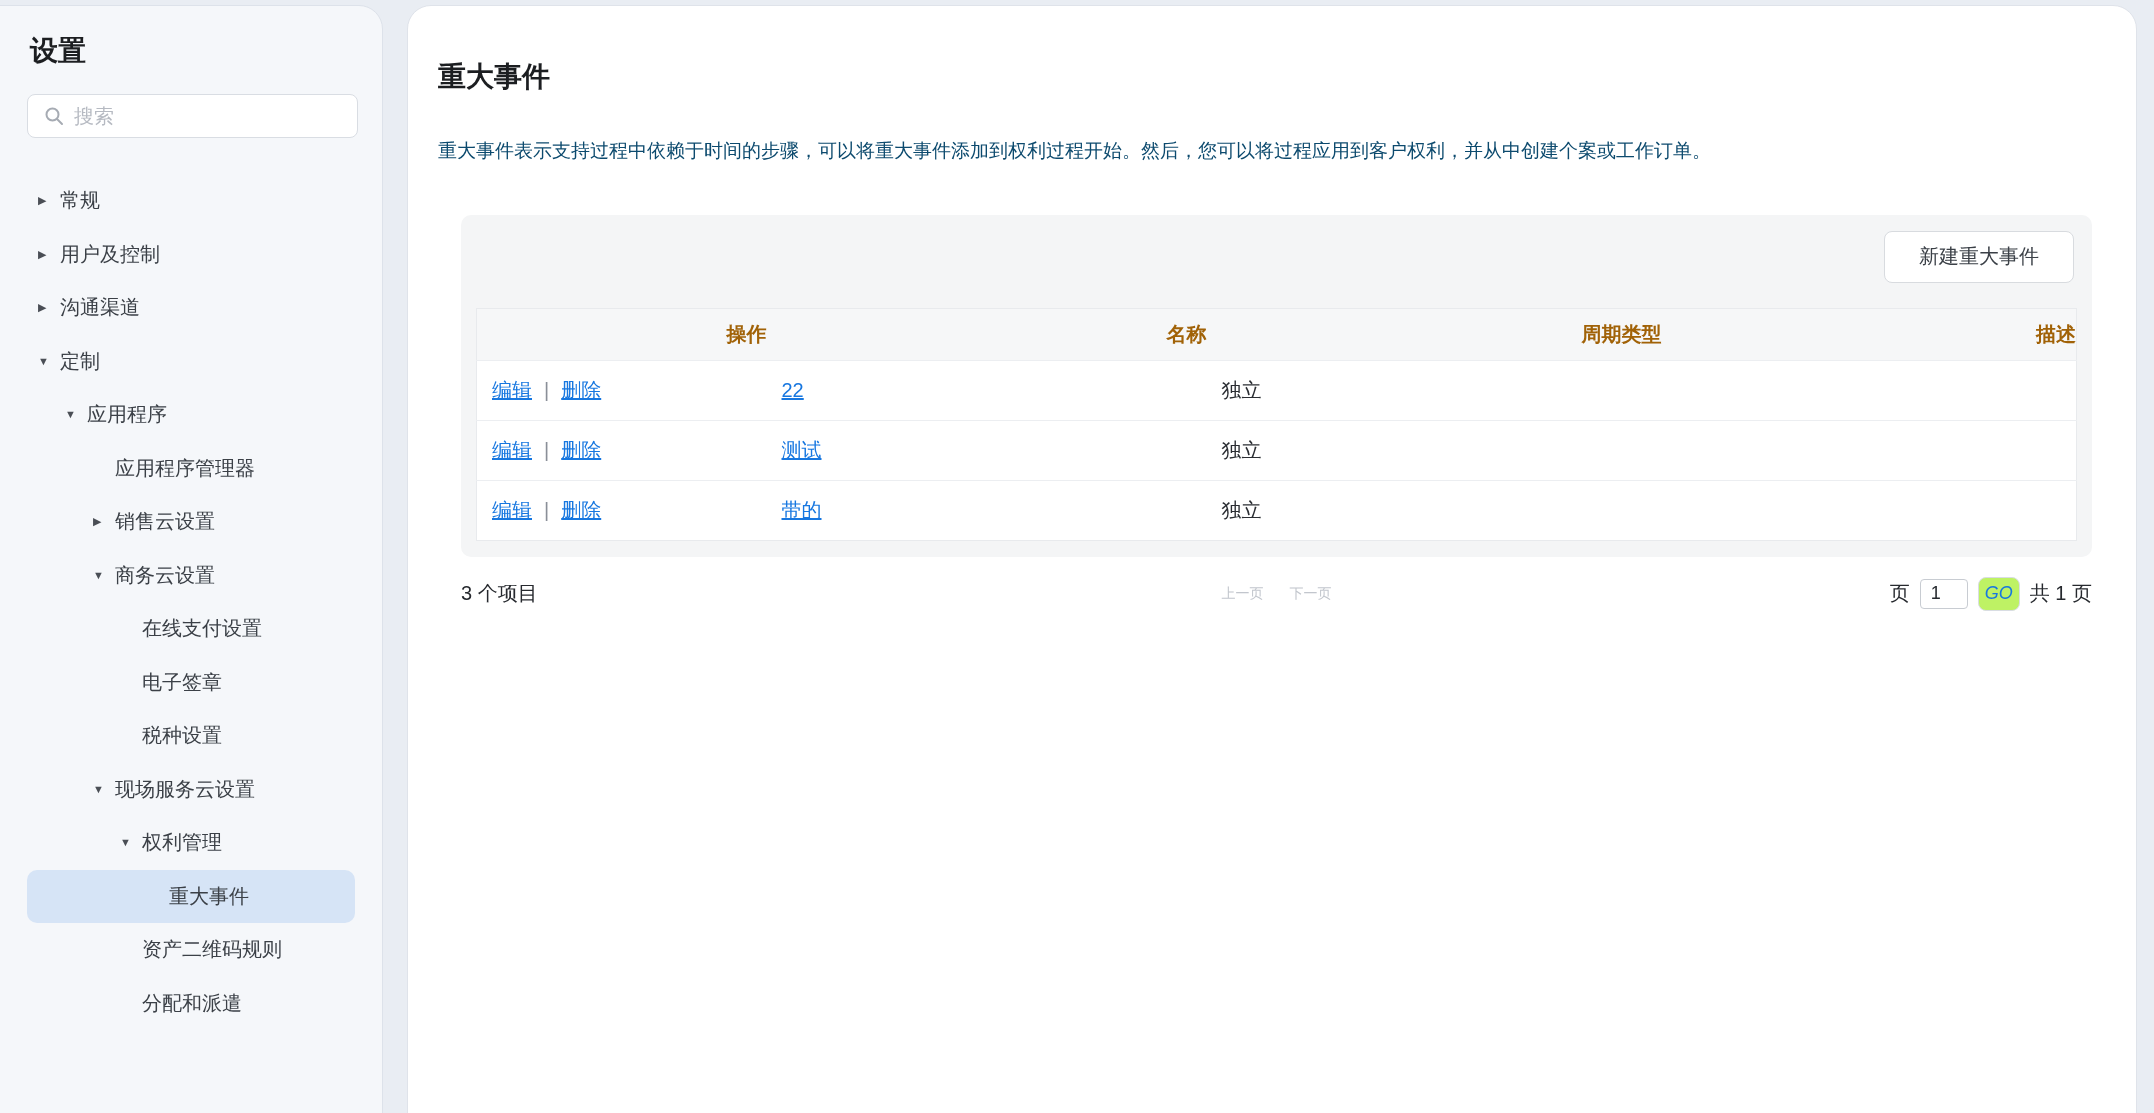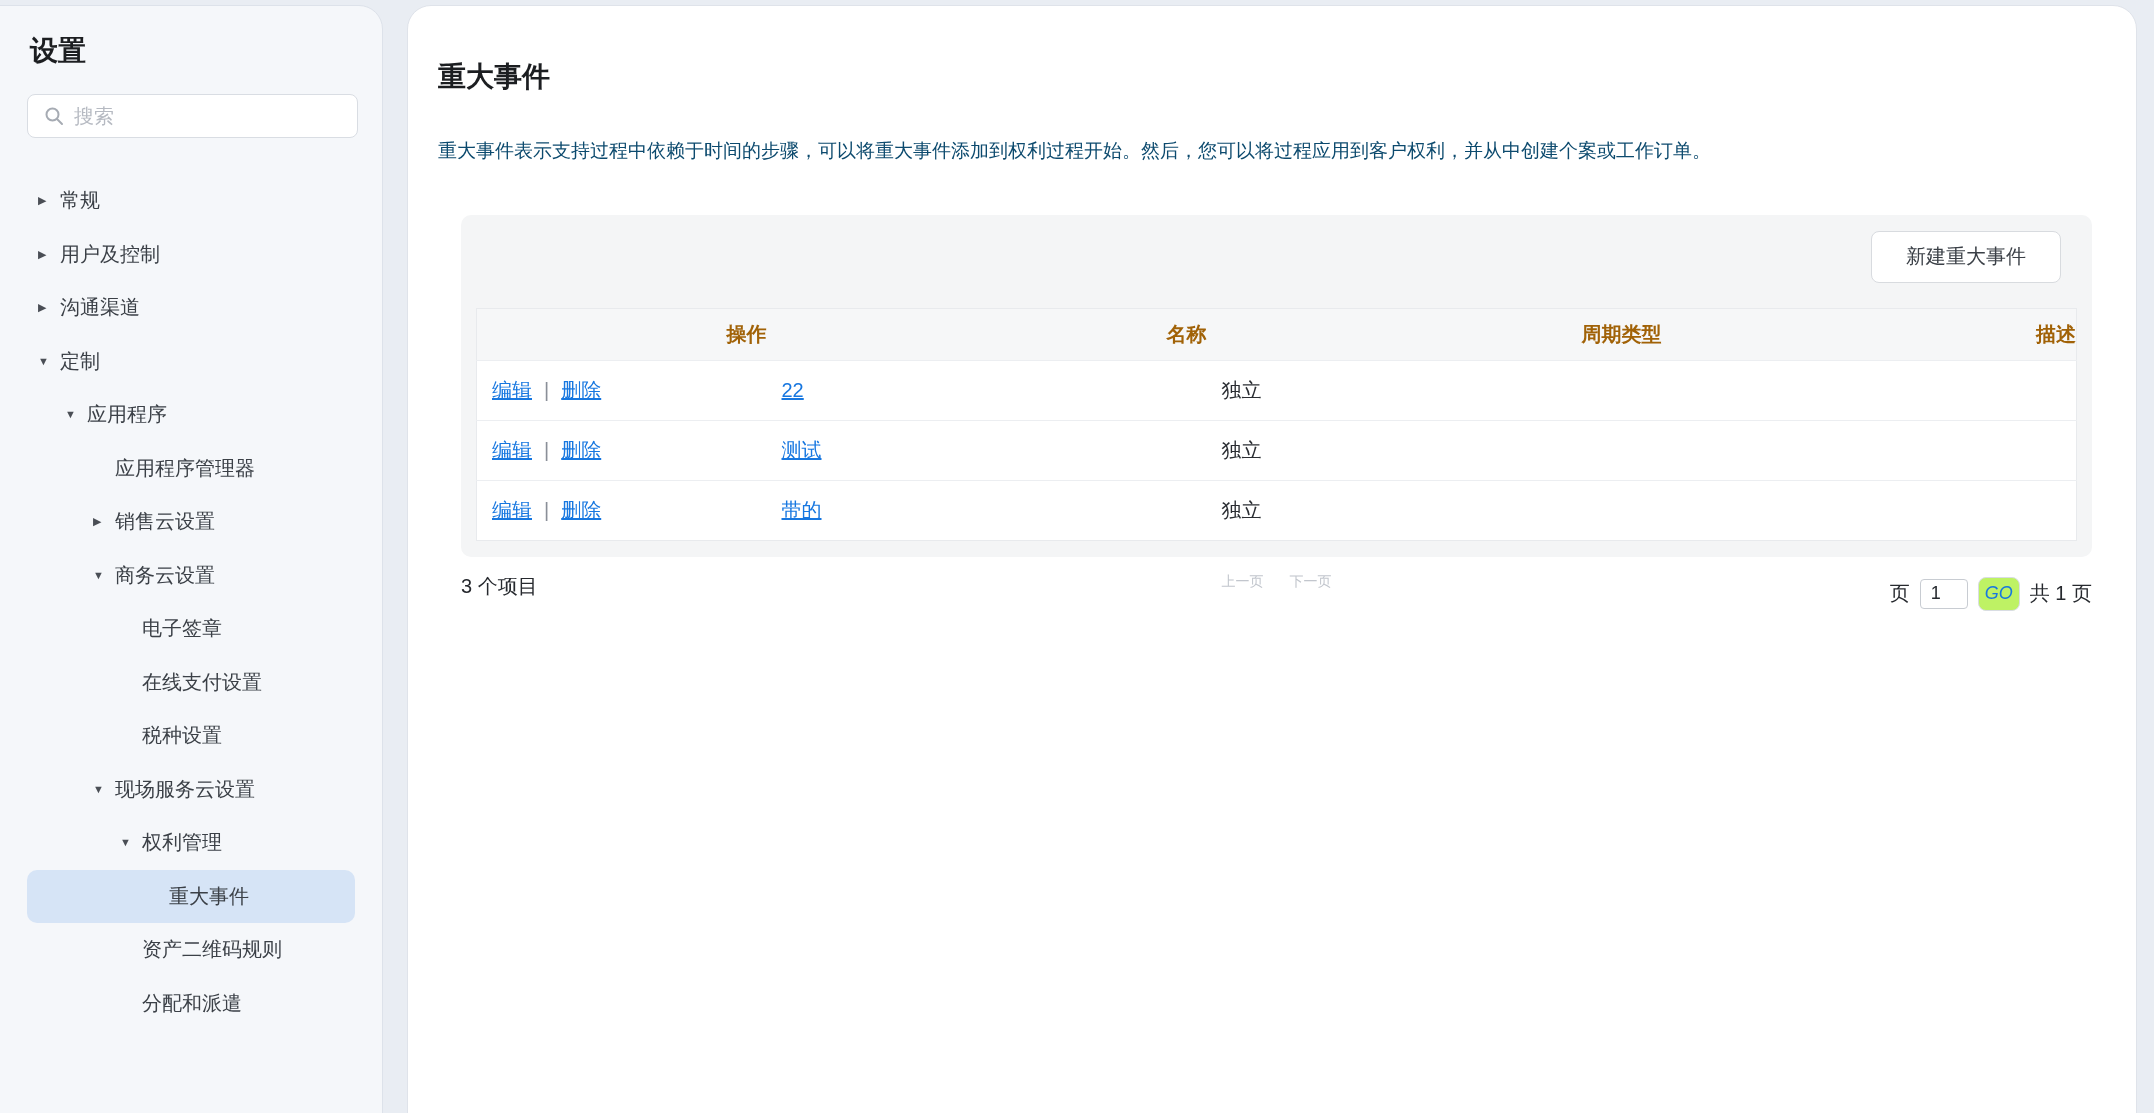--- a/index.html
+++ b/index.html
@@ -63,21 +63,21 @@
   .page-desc  { margin:42px 30px 0 30px; font-size:19px; color:#0c4a6e; line-height:1.4; }
 
   .panel {
     margin:50px 44px 0 53px;
     background:#f4f5f6;
     border-radius:10px;
     padding:16px 15px 16px 15px;
   }
   .panel-toolbar { display:flex; justify-content:flex-end; }
   .new-btn {
-    height:52px; padding:0 34px; margin-right:16px;
+    height:52px; padding:0 34px; margin-right:3px;
     background:#fff; border:1px solid #d8dbdf; border-radius:8px;
     font-size:20px; color:#3b4047; font-family:inherit; cursor:pointer;
   }
 
   table.data-table {
     margin-top:25px; width:100%;
     border-collapse:collapse;
     background:#fff;
     border:1px solid #e8eaed;
   }
@@ -93,21 +93,21 @@
     background:#fff;
   }
   .col-actions { width:290px; }
   .col-name    { width:440px; }
   .col-cycle   { width:455px; }
   a.link { color:#1777e0; text-decoration:underline; cursor:pointer;margin-top:26px; }
   .sep { color:#8a8f98; margin:0 12px; }
 
   .footer-row {
     position:relative;
-    display:flex; 
+    display:flex; align-items:center;
     height:42px; margin:16px 44px 0 53px;
   }
   .items-count { font-size:20px; color:#26292e; }
   .pager-center {
     position:absolute; left:50%; transform:translateX(-50%);
     display:flex; gap:26px;
     font-size:14px; color:#c2c6cd;
   }
   .pager-center span { cursor:default; }
   .pager-right {
@@ -168,25 +168,25 @@
     <div class="nav-item l3">
       <span class="arrow">▶</span>
       <span>销售云设置</span>
     </div>
     <div class="nav-item l3">
       <span class="arrow">▼</span>
       <span>商务云设置</span>
     </div>
     <div class="nav-item l4">
       <span class="arrow"></span>
+      <span>在线支付设置</span>
+    </div>
+    <div class="nav-item l4">
+      <span class="arrow"></span>
       <span>电子签章</span>
-    </div>
-    <div class="nav-item l4">
-      <span class="arrow"></span>
-      <span>在线支付设置</span>
     </div>
     <div class="nav-item l4">
       <span class="arrow"></span>
       <span>税种设置</span>
     </div>
     <div class="nav-item l3">
       <span class="arrow">▼</span>
       <span>现场服务云设置</span>
     </div>
     <div class="nav-item l4">

